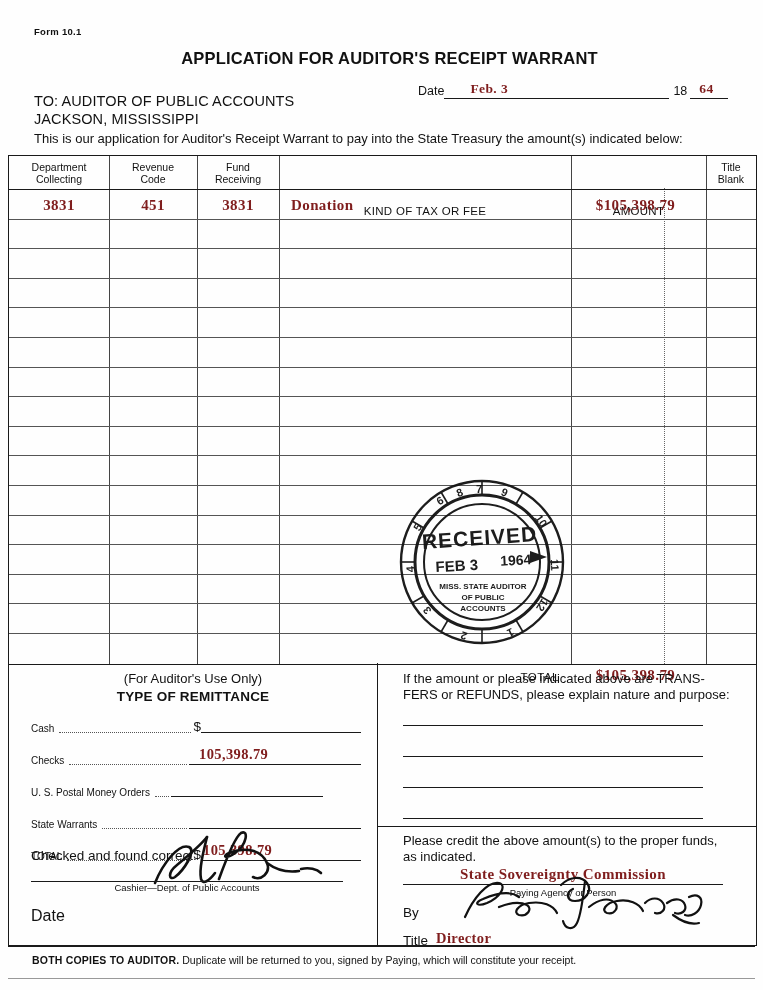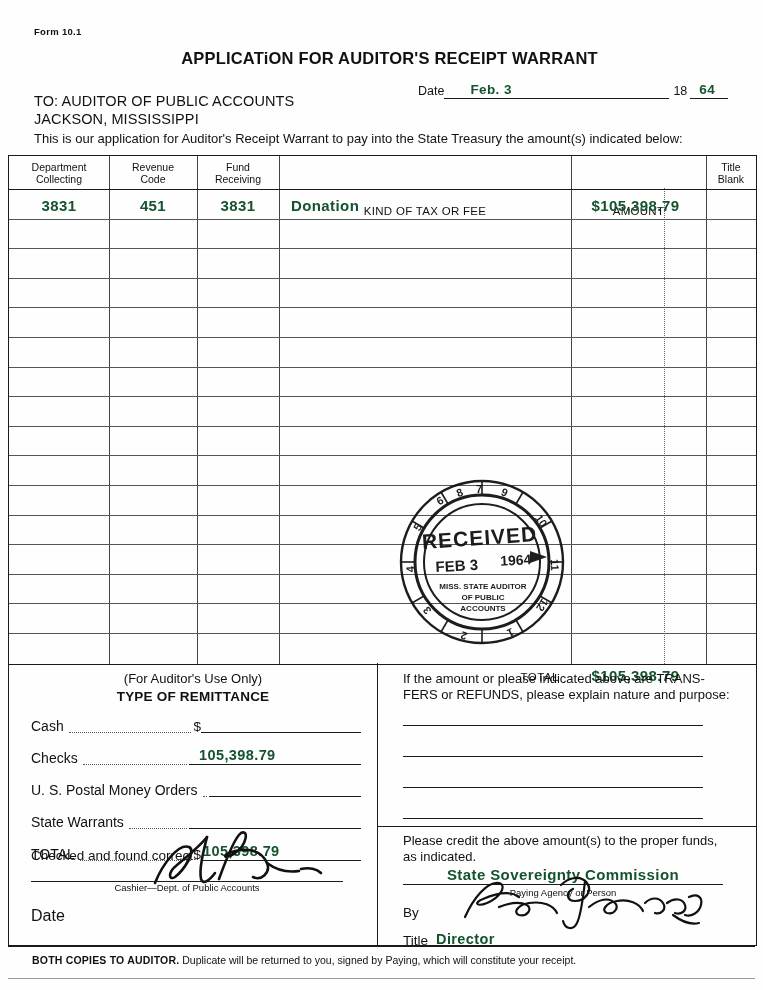--- a/index.html
+++ b/index.html
@@ -5,21 +5,21 @@
   html,body{margin:0;padding:0;background:#fff;}
   body{
     width:763px;height:990px;position:relative;overflow:hidden;
     font-family:"Liberation Sans", sans-serif;color:#111;
     -webkit-font-smoothing:none;
   }
   .page{position:absolute;inset:0;background:#fefefe;}
 
   
   .abs{position:absolute;}
-  .hand{font-family:Liberation Sans, sans-serif;font-weight:700;letter-spacing:.4px;color:#14532d;}
+  .hand{font-family:Liberation Serif, serif;font-weight:700;letter-spacing:.4px;color:#7f1d1d;}
 
   
   #form-no{left:34px;top:26px;font-size:9.5px;font-weight:700;letter-spacing:.3px;}
   #title{left:0;right:0;top:49px;text-align:center;font-size:16.5px;font-weight:700;
          letter-spacing:.2px;}
   #title .t{padding-left:16px;}
   #date-row{left:418px;top:82px;font-size:12.5px;display:flex;align-items:flex-end;gap:0;}
   #date-row .lbl{font-size:12.5px;padding-bottom:1px;}
   #date-line{width:225px;border-bottom:1.3px solid #1a1a1a;position:relative;height:16px;}
   #date-val{position:absolute;left:26px;bottom:1px;font-size:13.5px;}
@@ -50,21 +50,21 @@
   
   #bottom{left:8px;top:663px;width:747px;height:282px;border:1.6px solid #1a1a1a;border-top:none;}
   #vdiv{position:absolute;left:368px;top:0;bottom:0;border-left:1.5px solid #1a1a1a;}
 
   
   #lp{position:absolute;left:0;top:0;width:368px;height:100%;}
   #aud-only{position:absolute;left:0;right:0;top:8px;text-align:center;font-size:13px;}
   #remit-ttl{position:absolute;left:0;right:0;top:26px;text-align:center;font-size:13.5px;
              font-weight:700;letter-spacing:.2px;}
   .rrow{position:absolute;left:22px;width:330px;height:20px;display:flex;align-items:flex-end;}
-  .rrow .rl{font-size:14px;padding-bottom:1px;white-space:nowrap;}
+  .rrow .rl{font-size:10px;padding-bottom:1px;white-space:nowrap;}
   .rrow .fill{flex:1;border-bottom:1.2px dotted #555;height:14px;margin:0 2px 2px 5px;}
   .rrow .amtline{border-bottom:1.3px solid #1a1a1a;height:15px;position:relative;margin-bottom:2px;}
   .rrow .amtline .v{position:absolute;bottom:1px;left:10px;font-size:14.5px;white-space:nowrap;margin-top:44px;}
   .rrow .dollar{font-size:13.5px;padding-bottom:1px;}
 
   #chk-lbl{position:absolute;left:22px;top:185px;font-size:13.5px;}
   #sig-line{position:absolute;left:22px;top:218px;width:312px;border-bottom:1.4px solid #1a1a1a;}
   #sig-cap{position:absolute;left:22px;top:219px;width:312px;text-align:center;font-size:9.5px;}
   #sig-mark{position:absolute;left:140px;top:160px;width:190px;height:66px;}
   #date-row2{position:absolute;left:22px;top:242px;width:330px;height:20px;display:flex;align-items:flex-end;}

